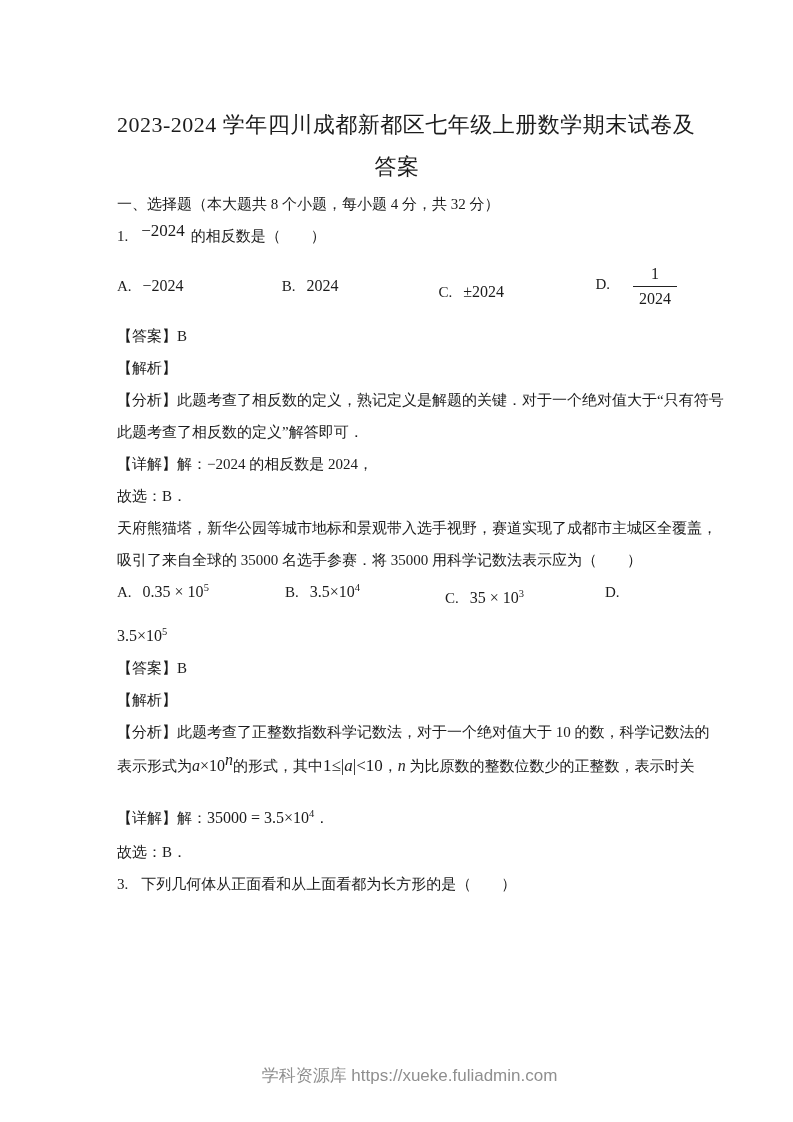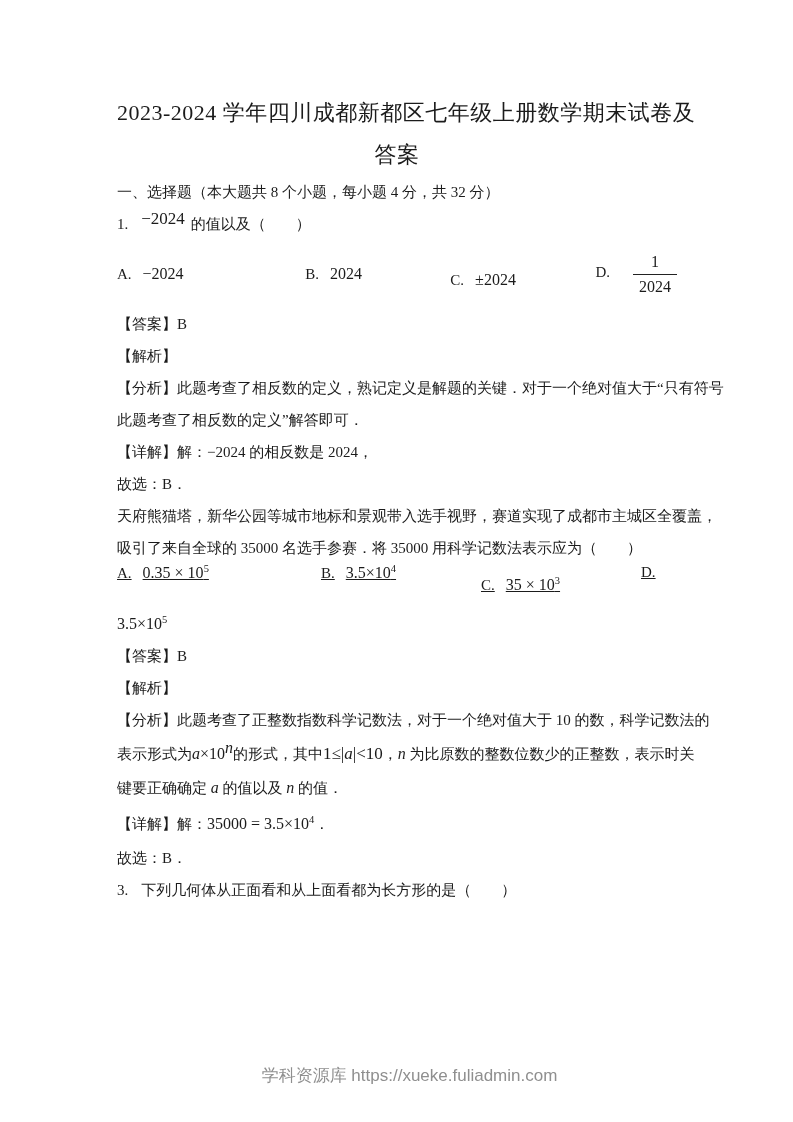--- a/index.html
+++ b/index.html
@@ -4,47 +4,47 @@
 <style>
   html,body { margin:0; padding:0; }
   body {
     width:793px; height:1122px;
     background:#ffffff;
     font-family:"Liberation Serif","DejaVu Serif",serif;
     color:#1b1b1b;
     position:relative;
     overflow:hidden;
   }
-  .content { position:absolute; left:117px; top:0; width:560px; }
+  .content { position:absolute; left:117px; top:12px; width:560px; }
 
   .title { margin:92px 0 0 0; text-align:center; font-size:22px; font-weight:normal; line-height:42px; letter-spacing:0.5px; }
   .title span { display:block; white-space:nowrap; }
 
   .line { font-size:15px; line-height:32px; white-space:nowrap; }
 
   .q-num { margin-right:13px; }
 
   .math  { font-size:16px; font-family:"Liberation Serif","DejaVu Serif",serif; }
   .var   { font-style:italic; }
   .big   { font-size:17px; }
   .raised { display:inline-block; transform:translateY(-5px); font-size:17px; margin-right:6px; }
   sup { font-size:10.5px; line-height:0; }
 
   .opt-row { display:flex; align-items:center; height:68px; font-size:15px; white-space:nowrap; }
-  .opt-row.flat { height:32px; align-items:flex-start;text-decoration:underline; }
-  .opt-a { width:168px; } .opt-b { width:160px;margin-left:36px; } .opt-c { width:160px;margin-top:12px; } .opt-d { flex:1; }
+  .opt-row.flat { height:32px; align-items:center; }
+  .opt-a { width:168px; } .opt-b { width:160px; } .opt-c { width:160px;margin-top:12px; } .opt-d { flex:1; }
   .opt-label { margin-right:11px; }
 
   .frac { display:inline-flex; flex-direction:column; align-items:center; font-size:16px; line-height:1.45; vertical-align:middle; margin-left:12px; }
   .frac .num { padding:0 4px; }
   .frac .den { border-top:1.4px solid #222222; padding:0 6px; }
 
   .cont-line { margin-top:12px; }
   .mathline  { line-height:36px; }
-  .detail2   { margin-top:2px; line-height:36px; }
+  .detail2   { margin-top:16px; line-height:36px; }
 
   .footer {
     position:absolute; top:1064px; left:13px; width:793px;
     text-align:center;
     font-family:Liberation Sans, sans-serif;
     font-size:17px; color:#8f8f8f;
     white-space:nowrap;
   }
 </style>
 </head>
@@ -53,21 +53,21 @@
 <div class="content">
 
   <h1 class="title">
     <span>2023-2024 学年四川成都新都区七年级上册数学期末试卷及</span>
     <span>答案</span>
   </h1>
 
   <div class="line">一、选择题（本大题共 8 个小题，每小题 4 分，共 32 分）</div>
 
   <div class="line">
-    <span class="q-num">1.</span><span class="math raised">−2024</span><span>的值以及（　　）</span>
+    <span class="q-num">1.</span><span class="math raised">−2024</span><span>的相反数是（　　）</span>
   </div>
 
   <div class="opt-row">
     <div class="opt-a">
       <span class="opt-label">A.</span><span class="math">−2024</span>
     </div>
     <div class="opt-b">
       <span class="opt-label">B.</span><span class="math">2024</span>
     </div>
     <div class="opt-c">
@@ -119,23 +119,20 @@
   <div class="line">
     <span>【答案】</span><span>B</span>
   </div>
   <div class="line">【解析】</div>
   <div class="line">
     <span>【分析】</span><span>此题考查了正整数指数科学记数法，对于一个绝对值大于 10 的数，科学记数法的</span>
   </div>
   <div class="line mathline">
     <span>表示形式为</span><span class="math var">a</span><span class="math">×10</span><sup class="math var">n</sup><span>的形式，其中</span><span class="math big">1≤|</span><span class="math big var">a</span><span class="math big">|&lt;10</span><span>，</span><span class="math var">n</span><span> 为比原数的整数位数少的正整数，表示时关</span>
   </div>
-  <div class="line">
-    <span>键要正确确定 </span><span class="math var">a</span><span> 的值以及 </span><span class="math var">n</span><span> 的值．</span>
-  </div>
   <div class="line detail2">
     <span>【详解】</span><span>解：</span><span class="math"><span>35000 = 3.5×10</span><sup>4</sup></span><span>．</span>
   </div>
   <div class="line">故选：B．</div>
 
   <div class="line">
     <span class="q-num">3.</span><span>下列几何体从正面看和从上面看都为长方形的是（　　）</span>
   </div>
 
 </div>

